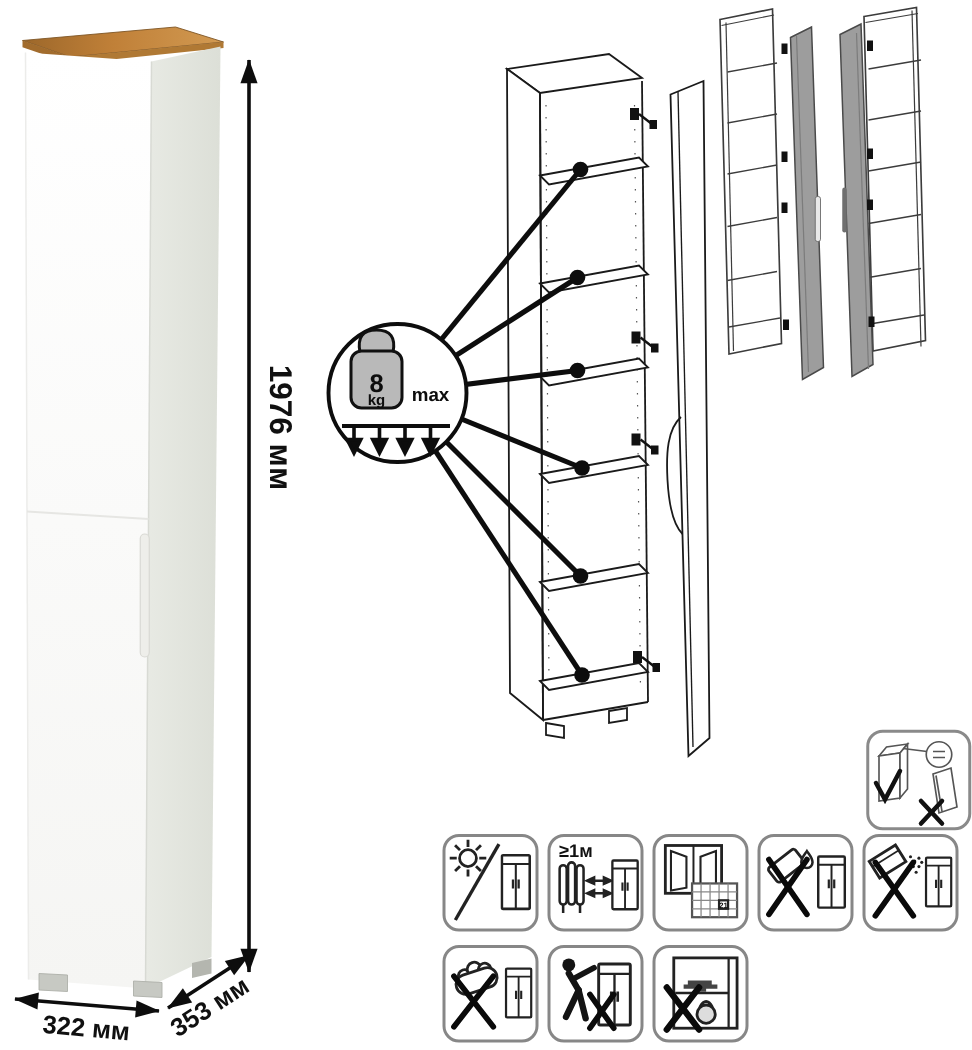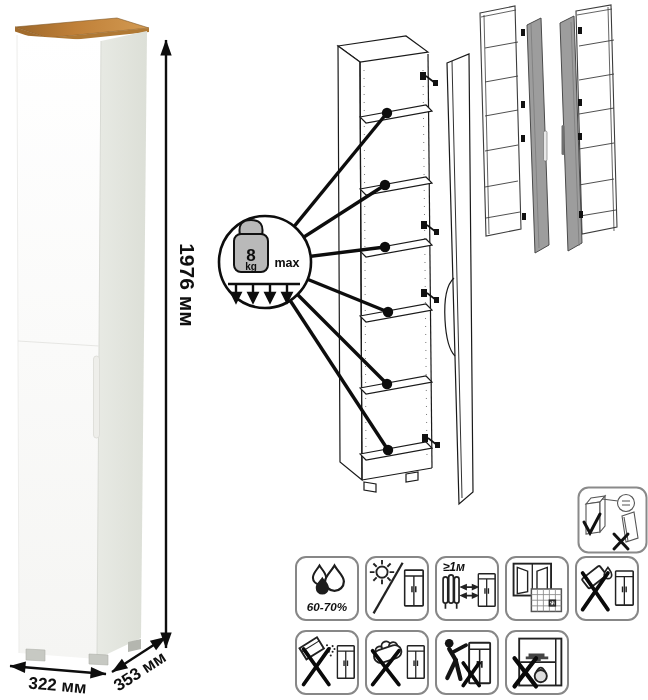--- a/index.html
+++ b/index.html
@@ -4,21 +4,21 @@
 <style>
   html,body{margin:0;padding:0;background:#fff;}
   .stage{position:relative;width:648px;height:700px;background:#fff;overflow:hidden;
          font-family:"Liberation Sans","DejaVu Sans",sans-serif;}
   .abs{position:absolute;}
   svg text{font-family:"Liberation Sans","DejaVu Sans",sans-serif;}
   .care-grid{position:absolute;left:295px;top:556px;display:grid;
              grid-template-columns:repeat(5,64px);grid-auto-rows:65px;
              column-gap:6px;row-gap:9px;}
   .care-cell{border:2px solid #878787;border-radius:11px;background:#fff;
-             box-sizing:border-box;overflow:hidden;font-style:italic;}
+             box-sizing:border-box;overflow:hidden;}
   .care-cell svg{width:100%;height:100%;display:block;}
   .lbl{font-weight:bold;fill:#101010;}
 </style>
 </head>
 <body>
 
 <div class="stage">
 
   <svg class="abs" style="left:0;top:0" width="200" height="700" viewBox="0 0 200 700">
     <defs>
@@ -221,30 +221,20 @@
       <rect x="1.2" y="1.2" width="21.6" height="41.6" rx="1" fill="#fff" stroke="#222" stroke-width="2"></rect>
       <line x1="1.2" y1="8" x2="22.8" y2="8" stroke="#222" stroke-width="1.6"></line>
       <line x1="12" y1="8" x2="12" y2="42.8" stroke="#222" stroke-width="1.6"></line>
       <line x1="9.8" y1="20" x2="9.8" y2="27" stroke="#222" stroke-width="1.8"></line>
       <line x1="14.2" y1="20" x2="14.2" y2="27" stroke="#222" stroke-width="1.8"></line>
     </symbol>
   </svg>
 
   <div class="care-grid">
 
-    <div class="care-cell">
-      <svg viewBox="0 0 64 65">
-        <g>
-          <path d="M24,8 C27,13 31,16 31,21 a7,7 0 1,1 -14,0 C17,16 21,13 24,8 Z" fill="#fff" stroke="#1d1d1d" stroke-width="2.2"></path>
-          <path d="M40,8 C44,15 50,19 50,25 a10,10 0 1,1 -20,0 C30,19 36,15 40,8 Z" fill="#fff" stroke="#1d1d1d" stroke-width="2.4"></path>
-          <path d="M27,20 C30,25 34,27 34,32 a7,7 0 1,1 -14,0 C20,27 24,25 27,20 Z" fill="#1d1d1d"></path>
-        </g>
-        <text class="lbl" x="32" y="57" font-size="12.5" text-anchor="middle">60-70%</text>
-      </svg>
-    </div>
 
 
     <div class="care-cell">
       <svg viewBox="0 0 64 65">
         <g stroke="#222" stroke-width="2" fill="#fff">
           <circle cx="16" cy="15" r="6"></circle>
           <line x1="16" y1="7" x2="16" y2="2"></line>
             <line x1="16" y1="23" x2="16" y2="28"></line>
           <line x1="24" y1="15" x2="29" y2="15"></line>
             <line x1="8" y1="15" x2="3" y2="15"></line>

